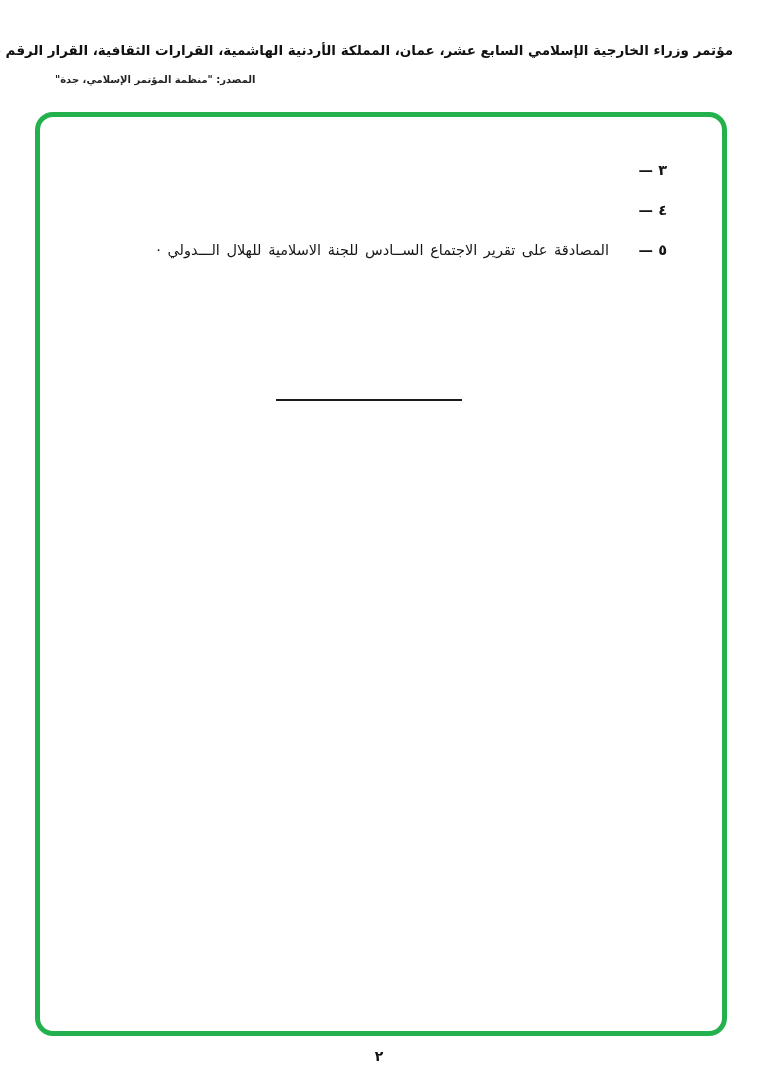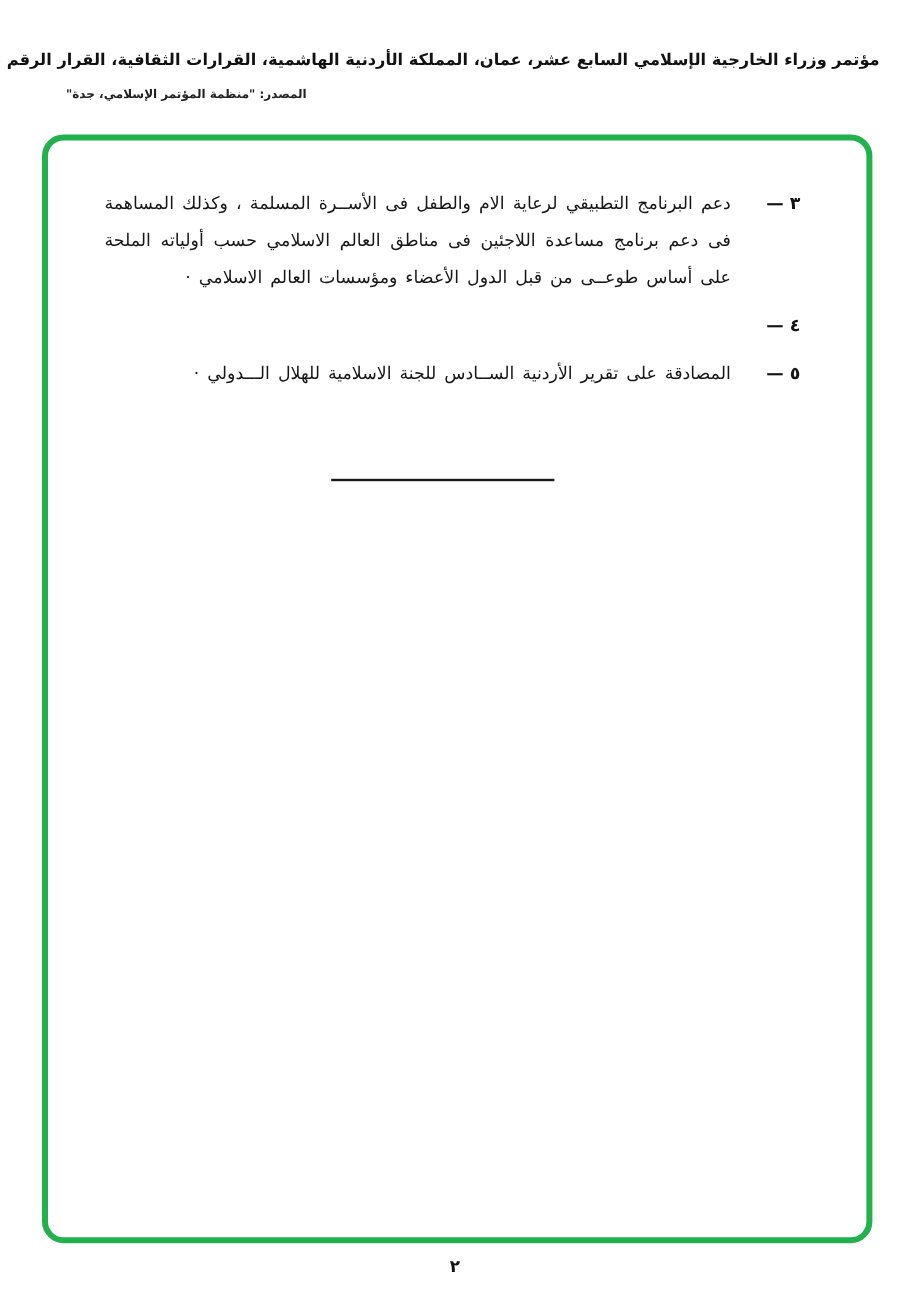--- a/index.html
+++ b/index.html
@@ -108,30 +108,29 @@
 <div class="header-title">مؤتمر وزراء الخارجية الإسلامي السابع عشر، عمان، المملكة الأردنية الهاشمية، القرارات الثقافية، القرار الرقم ١٧/١٥-ث</div>
 
 <div class="header-source">المصدر:  "منظمة المؤتمر الإسلامي، جدة"</div>
 
 <div class="scan-frame" style="border-color: rgb(34, 177, 76);">
 
   <div class="doc-content">
 
     <div class="res-item">
       <span class="item-num">٣ —</span>
-      <span class="item-text">دعم البرنامج التطبيقي لرعاية الام والطفل فى الأســرة المسلمة ،  وكذلك المساهمة فى دعم برنامج مساعدة اللاجئين فى مناطق العالم الاسلامي حسب أولياته الملحة على أساس طوعــى من قبل الدول الأعضاء ومؤسسات العالم الاسلامي ·</span>
     </div>
 
     <div class="res-item">
       <span class="item-num">٤ —</span>
     </div>
 
     <div class="res-item">
       <span class="item-num">٥ —</span>
-      <span class="item-text">المصادقة على تقرير الأردنية الســادس للجنة الاسلامية للهلال الـــدولي ·</span>
+      <span class="item-text">المصادقة على تقرير الاجتماع الســادس للجنة الاسلامية للهلال الـــدولي ·</span>
     </div>
 
   </div>
 
   <hr class="end-separator">
 
 </div>
 
 <div class="page-number">٢</div>
 

